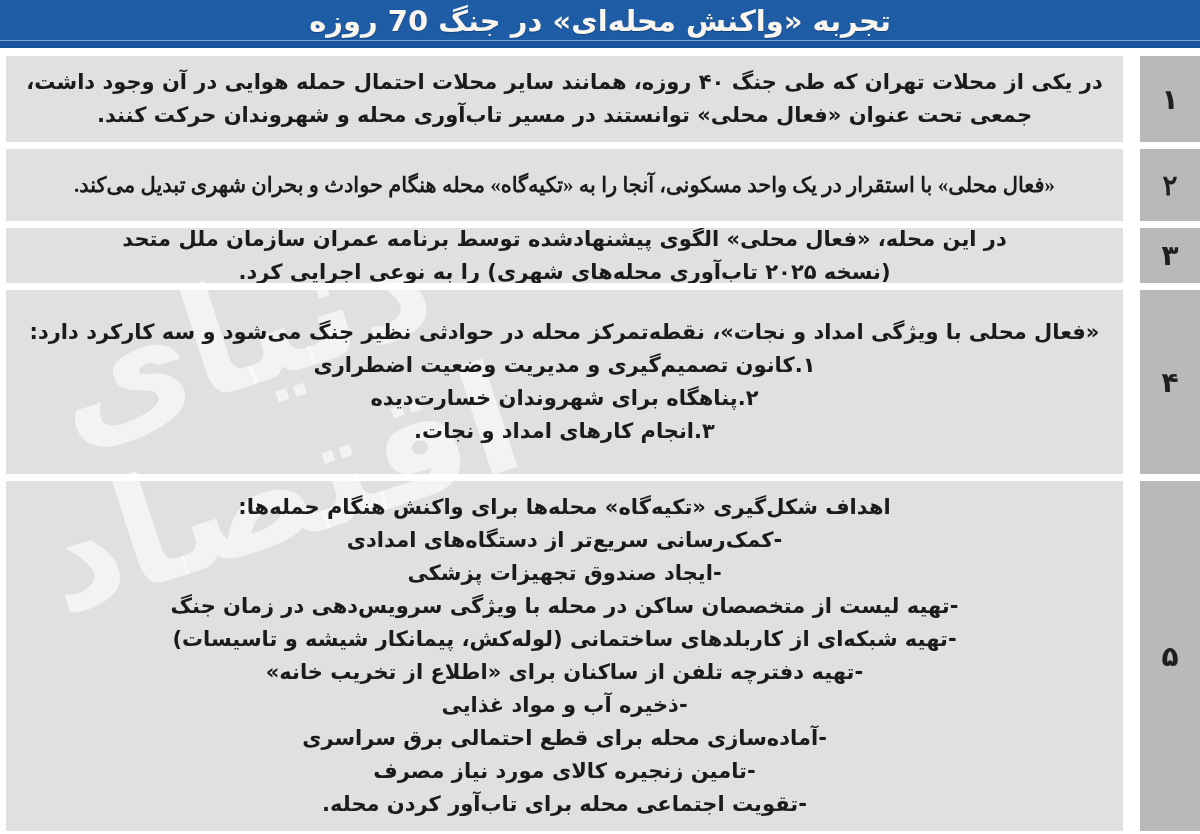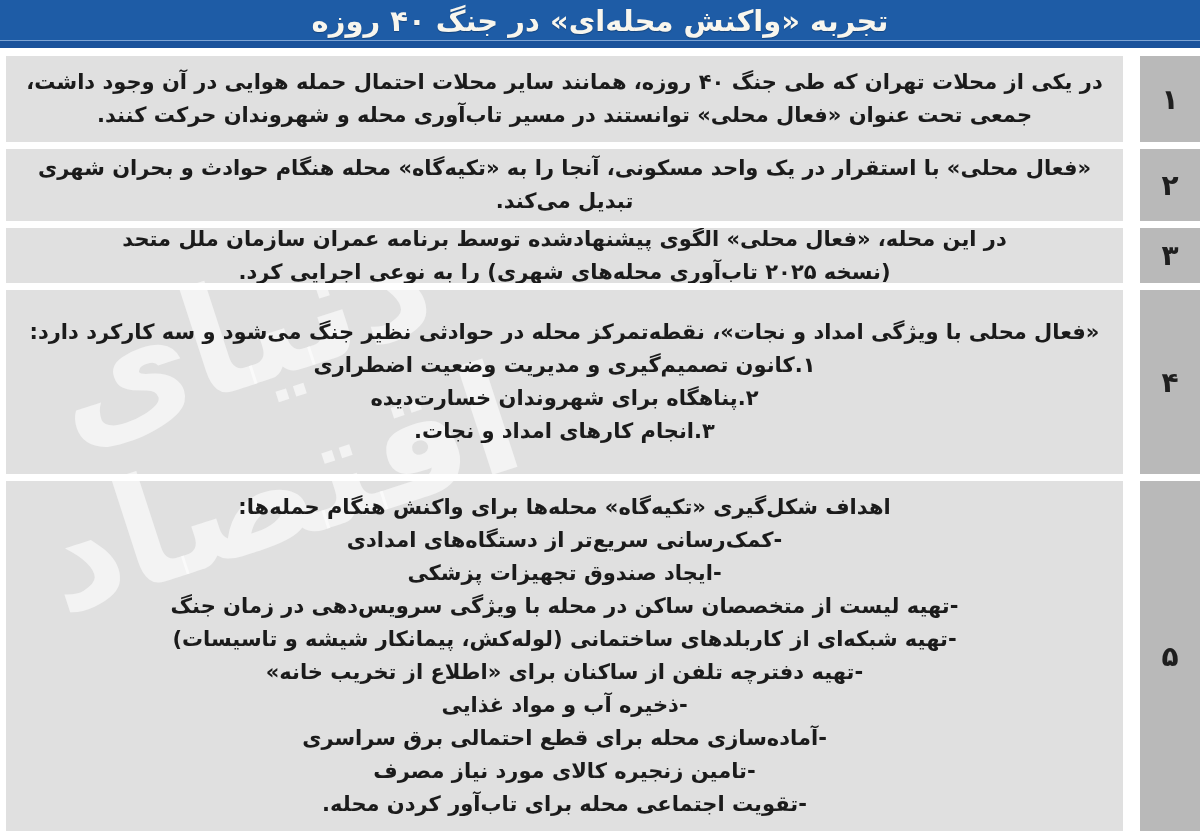--- a/index.html
+++ b/index.html
@@ -46,21 +46,21 @@
   
   .rows {
     box-sizing:border-box;
     height:786px;
     display:flex; flex-direction:column;
     gap:7px;
     padding:8px 0 3px 6px;
   }
   .row { display:flex; }
   .row-1 { height:86px; }
-  .row-2 { height:72px; }
+  .row-2 { height:72px;font-family:Liberation Serif, serif; }
   .row-3 { height:55px; }
   .row-4 { height:184px; }
   .row-5 { flex:1;justify-content:center; }
   .cell {
     flex:1;
     background:var(--cell_bg, #e0e0e0);
     display:flex; align-items:center; justify-content:center;
     box-sizing:border-box;
     padding:4px 20px;
     overflow:hidden;
@@ -81,21 +81,21 @@
     color:#1f1f1f;
     direction:rtl;
   }
 </style>
 </head>
 <body>
 
 <div class="page">
 
   <header class="header">
-    <h1 class="title">تجربه «واکنش محله‌ای» در جنگ ۴۰ روزه</h1>
+    <h1 class="title">تجربه «واکنش محله‌ای» در جنگ 70 روزه</h1>
   </header>
 
   <div class="watermark">دنیای اقتصاد</div>
 
   <div class="rows">
 
     <div class="row row-1">
       <div class="cell">
         <p class="text">در یکی از محلات تهران که طی جنگ ۴۰ روزه، همانند سایر محلات احتمال حمله هوایی در آن وجود داشت، جمعی تحت عنوان «فعال محلی» توانستند در مسیر تاب‌آوری محله و شهروندان حرکت کنند.</p>
       </div>

